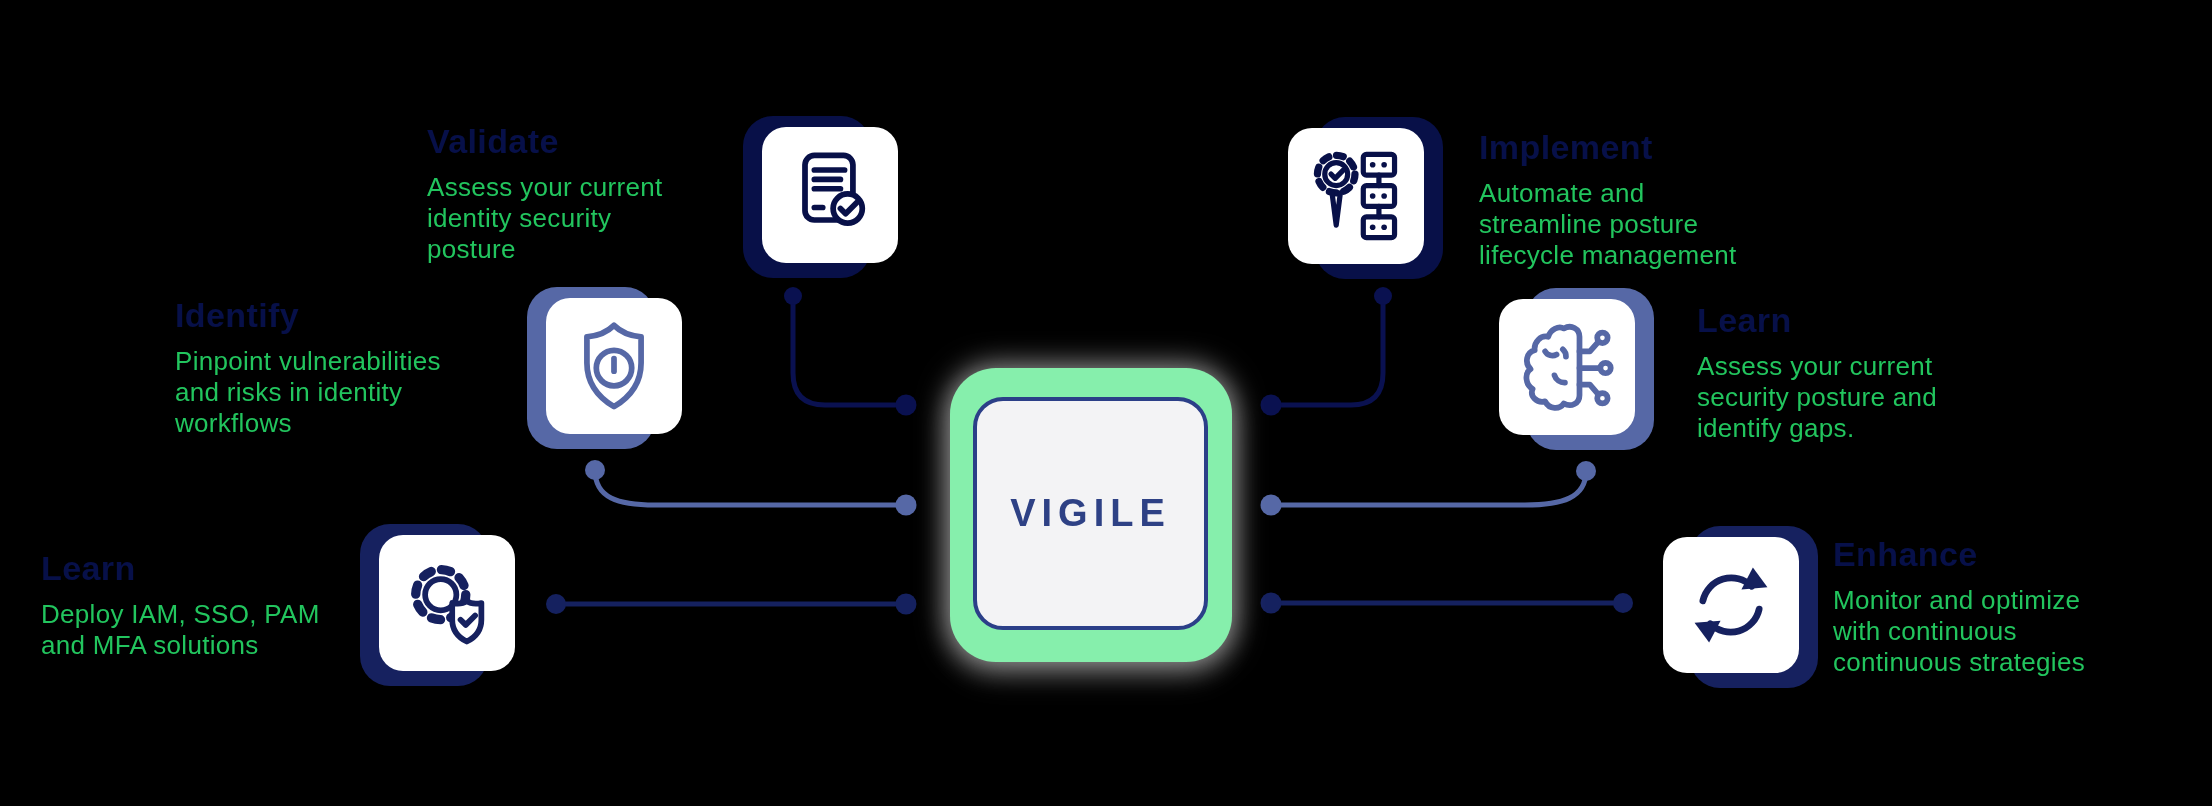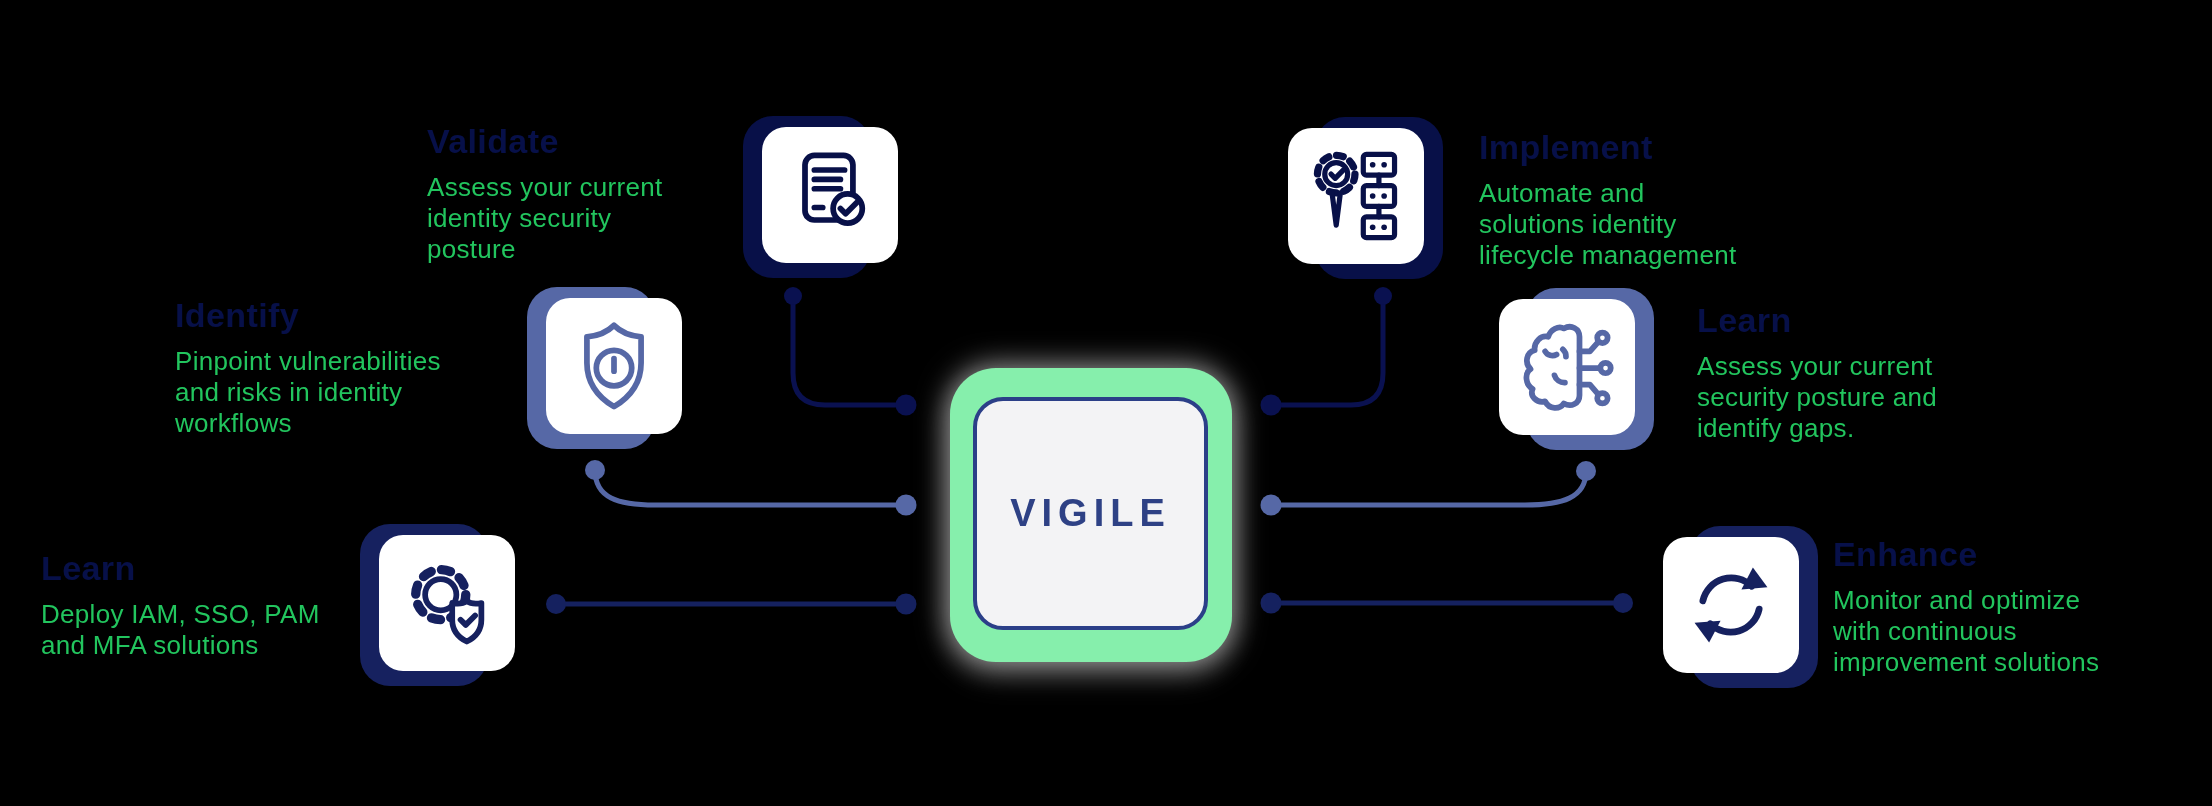--- a/index.html
+++ b/index.html
@@ -102,34 +102,34 @@
 workflows</p>
   </div>
   <div class="node-text pos-guard">
     <h3>Learn</h3>
     <p>Deploy IAM, SSO, PAM
 and MFA solutions</p>
   </div>
   <div class="node-text pos-implement">
     <h3>Implement</h3>
     <p>Automate and
-solutions identity
+streamline posture
 lifecycle management</p>
   </div>
   <div class="node-text pos-learn">
     <h3>Learn</h3>
     <p>Assess your current
 security posture and
 identify gaps.</p>
   </div>
   <div class="node-text pos-enhance">
     <h3>Enhance</h3>
     <p>Monitor and optimize
 with continuous
-improvement solutions</p>
+continuous strategies</p>
   </div>
 
   <div class="icon-node left-node pos-validate-icon">
     <div class="icon-back back-navy-dark"></div>
     <div class="icon-card">
       <svg viewBox="0 0 96 96">
         <g class="stroke" stroke="#081048" stroke-width="5.5">
           <rect x="24" y="10" width="46" height="62" rx="9"></rect>
           <line x1="33" y1="24" x2="62" y2="24"></line>
           <line x1="33" y1="33" x2="58" y2="33"></line>

